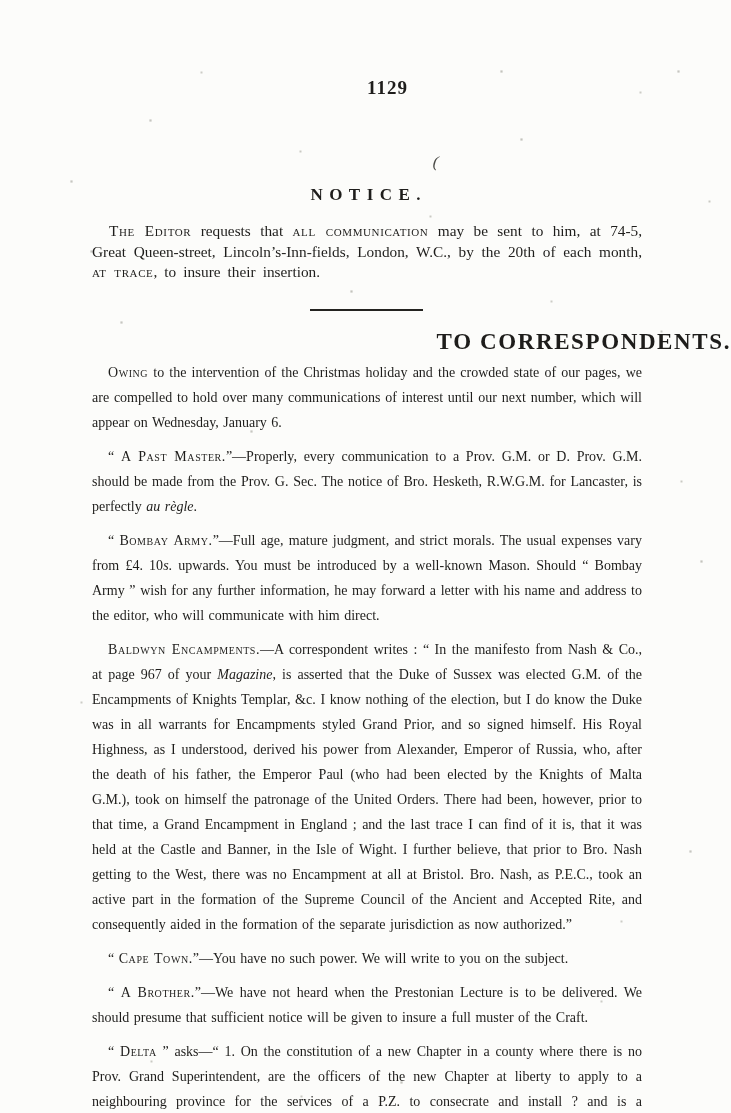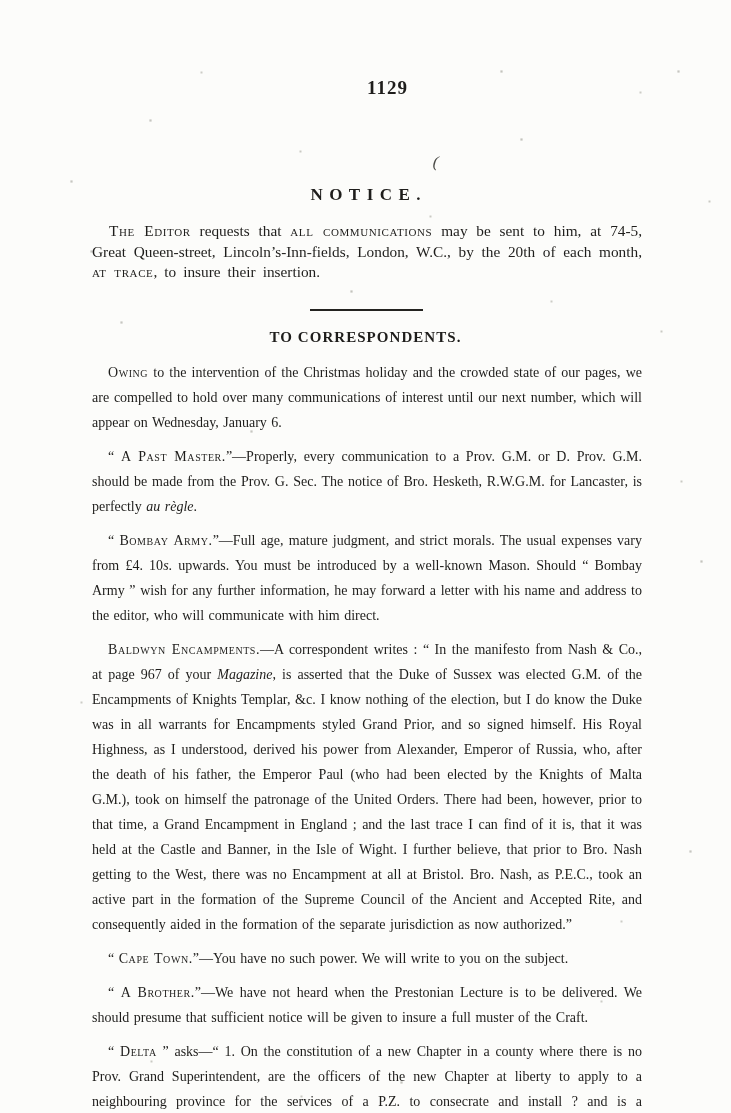--- a/index.html
+++ b/index.html
@@ -39,22 +39,22 @@
     word-spacing: 3.2px;
   }
 
   .section-divider {
     position: absolute; top: 309px; left: 310px;
     width: 113px; height: 2px; background: #242320;
   }
 
   .corr-title {
     position: absolute; top: 329px; left: 0; right: 0;
-    text-align: center;
-    font-size: 15px; font-weight: bold;
+    text-align: right;
+    font-size: 23px; font-weight: bold;
     letter-spacing: 0.07em;
   }
 
   .corr-body {
     position: absolute; top: 360px; left: 92px; width: 550px;
     font-size: 14px; line-height: 25px;
     text-align: justify;
     word-spacing: 1px;
   }
   .corr-body p { margin: 0 0 9px 0; text-indent: 16px; }
@@ -87,21 +87,21 @@
 
 <div class="page">
   <div class="scan-noise"></div>
 
   <div class="page-number">1129</div>
 
   <div class="ink-mark">(</div>
 
   <div class="notice-title">NOTICE.</div>
 
-  <div class="notice-body"><span class="sc">The Editor</span><span> requests that </span><span class="sc">all communications</span><span> may be sent to him, at 74-5, Great Queen-street, Lincoln’s-Inn-fields, London, W.C., by the 20th of each month, </span><span class="sc">at trace</span><span>, to insure their insertion.</span></div>
+  <div class="notice-body"><span class="sc">The Editor</span><span> requests that </span><span class="sc">all communication</span><span> may be sent to him, at 74-5, Great Queen-street, Lincoln’s-Inn-fields, London, W.C., by the 20th of each month, </span><span class="sc">at trace</span><span>, to insure their insertion.</span></div>
 
   <div class="section-divider"></div>
 
   <div class="corr-title">TO CORRESPONDENTS.</div>
 
   <div class="corr-body">
     <p><span class="sc">Owing</span><span> to the intervention of the Christmas holiday and the crowded state of our pages, we are compelled to hold over many communications of interest until our next number, which will appear on Wednesday, January 6.</span></p>
     <p><span>“ </span><span class="sc">A Past Master.</span><span>”—Properly, every communication to a Prov. G.M. or D. Prov. G.M. should be made from the Prov. G. Sec.  The notice of Bro. Hesketh, R.W.G.M. for Lancaster, is perfectly </span><span class="i">au règle</span><span>.</span></p>
     <p><span>“ </span><span class="sc">Bombay Army.</span><span>”—Full age, mature judgment, and strict morals.  The usual expenses vary from £4. 10</span><span class="i">s</span><span>. upwards.  You must be introduced by a well-known Mason.  Should “ Bombay Army ” wish for any further information, he may forward a letter with his name and address to the editor, who will communicate with him direct.</span></p>
     <p><span class="sc">Baldwyn Encampments.</span><span>—A correspondent writes :  “ In the manifesto from Nash &amp; Co., at page 967 of your </span><span class="i">Magazine</span><span>, is asserted that the Duke of Sussex was elected G.M. of the Encampments of Knights Templar, &amp;c.  I know nothing of the election, but I do know the Duke was in all warrants for Encampments styled Grand Prior, and so signed himself.  His Royal Highness, as I understood, derived his power from Alexander, Emperor of Russia, who, after the death of his father, the Emperor Paul (who had been elected by the Knights of Malta G.M.), took on himself the patronage of the United Orders.  There had been, however, prior to that time, a Grand Encampment in England ; and the last trace I can find of it is, that it was held at the Castle and Banner, in the Isle of Wight.  I further believe, that prior to Bro. Nash getting to the West, there was no Encampment at all at Bristol.  Bro. Nash, as P.E.C., took an active part in the formation of the Supreme Council of the Ancient and Accepted Rite, and consequently aided in the formation of the separate jurisdiction as now authorized.”</span></p>

